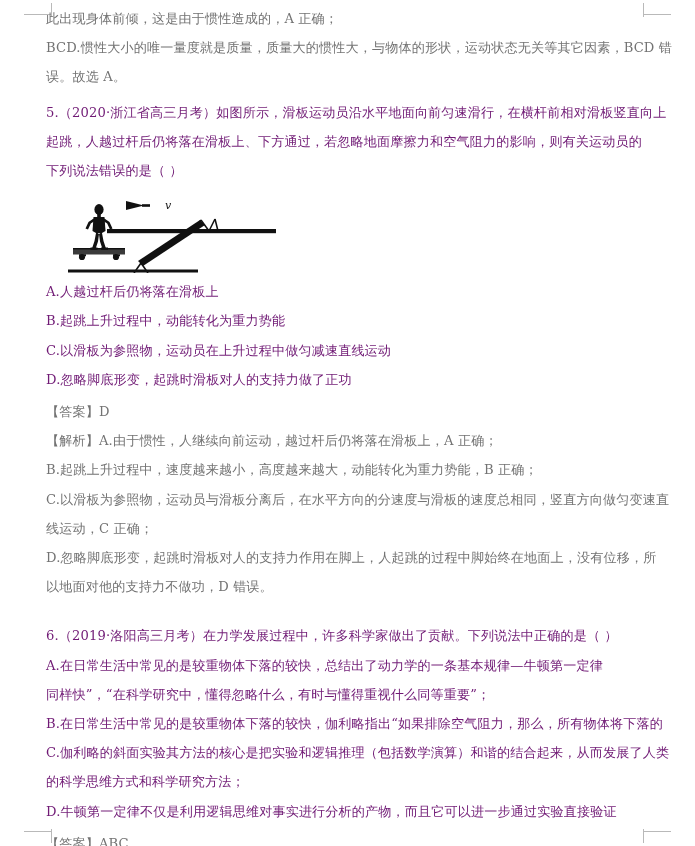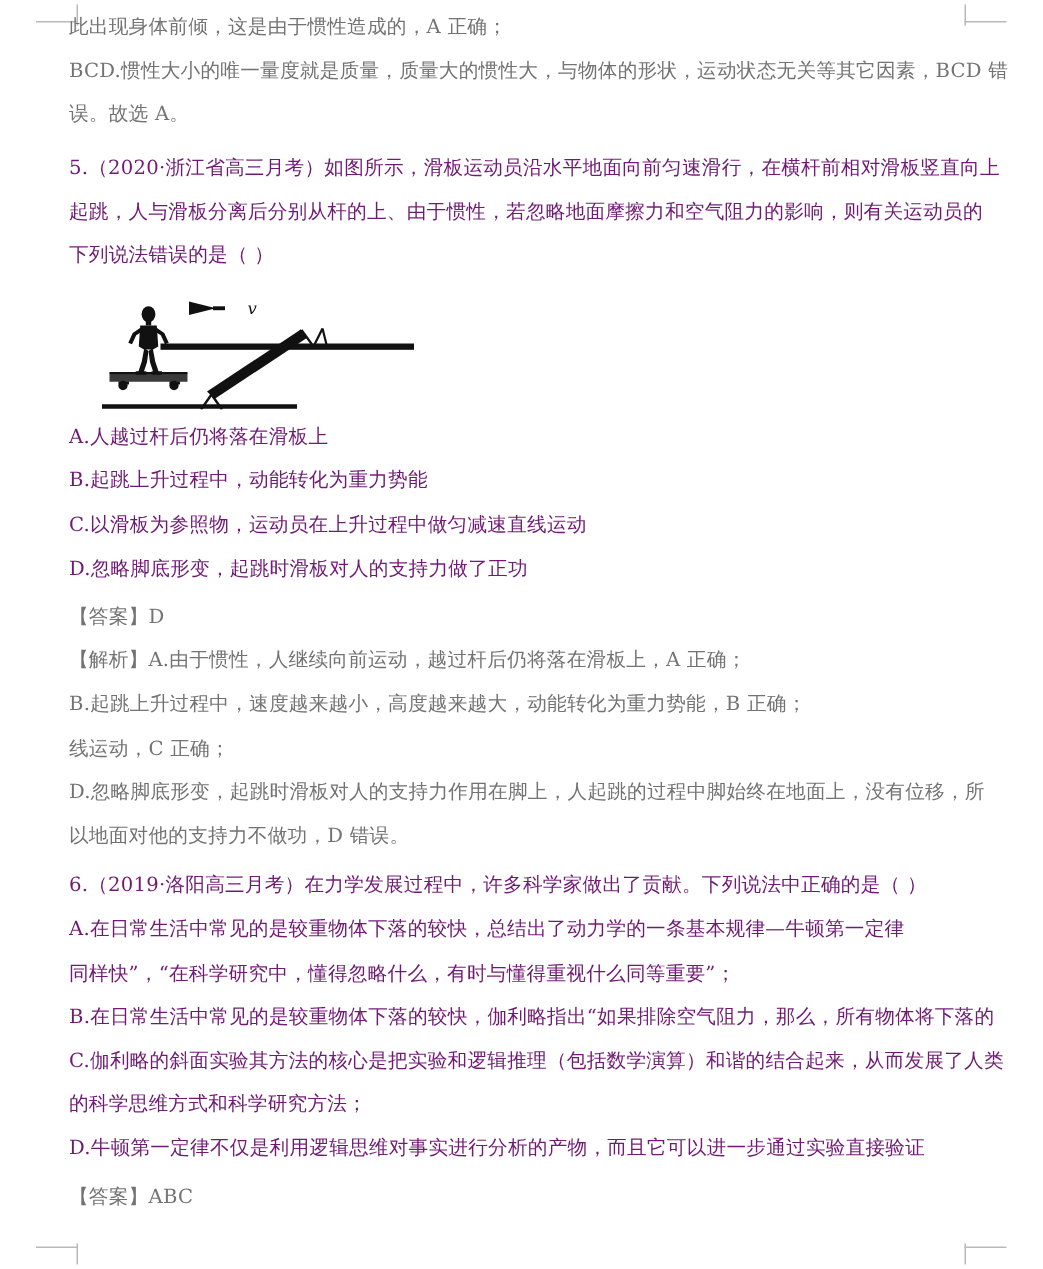--- a/index.html
+++ b/index.html
@@ -92,21 +92,21 @@
 <div class="crop-mark crop-bl"></div>
 <div class="crop-mark crop-br"></div>
 
 <div class="page">
 
   <div class="line red" style="margin-top:4px">此出现身体前倾，这是由于惯性造成的，A 正确；</div>
   <div class="line red">BCD.惯性大小的唯一量度就是质量，质量大的惯性大，与物体的形状，运动状态无关等其它因素，BCD 错</div>
   <div class="line red">误。故选 A。</div>
 
   <div class="line black" style="margin-top:6px">5.（2020·浙江省高三月考）如图所示，滑板运动员沿水平地面向前匀速滑行，在横杆前相对滑板竖直向上</div>
-  <div class="line black">起跳，人与滑板分离后分别从杆的上、由于惯性，若忽略地面摩擦力和空气阻力的影响，则有关运动员的</div>
+  <div class="line black">起跳，人越过杆后仍将落在滑板上、下方通过，若忽略地面摩擦力和空气阻力的影响，则有关运动员的</div>
   <div class="line black">下列说法错误的是（      ）</div>
 
   <div class="figure-wrap">
     <div class="figure">
       <svg viewBox="0 0 210 84" width="210" height="84" xmlns="http://www.w3.org/2000/svg">
 
         <g>
           <path d="M58,12 L76,16.5 L58,21 Z" fill="#111111"></path>
           <rect x="74" y="15.2" width="8" height="2.6" fill="#111111"></rect>
         </g>
@@ -165,25 +165,26 @@
 
   <div class="line black">A.人越过杆后仍将落在滑板上</div>
   <div class="line black">B.起跳上升过程中，动能转化为重力势能</div>
   <div class="line black">C.以滑板为参照物，运动员在上升过程中做匀减速直线运动</div>
   <div class="line black">D.忽略脚底形变，起跳时滑板对人的支持力做了正功</div>
 
   <div class="line red" style="margin-top:3px"><span>【答案】</span><span>D</span></div>
 
   <div class="line red">【解析】A.由于惯性，人继续向前运动，越过杆后仍将落在滑板上，A 正确；</div>
   <div class="line red">B.起跳上升过程中，速度越来越小，高度越来越大，动能转化为重力势能，B 正确；</div>
+  <div class="line red">C.以滑板为参照物，运动员与滑板分离后，在水平方向的分速度与滑板的速度总相同，竖直方向做匀变速直</div>
   <div class="line red">线运动，C 正确；</div>
   <div class="line red">D.忽略脚底形变，起跳时滑板对人的支持力作用在脚上，人起跳的过程中脚始终在地面上，没有位移，所</div>
   <div class="line red">以地面对他的支持力不做功，D 错误。</div>
 
-  <div class="line black" style="margin-top:4px">6.（2019·洛阳高三月考）在力学发展过程中，许多科学家做出了贡献。下列说法中正确的是（      ）</div>
+  <div class="line black" style="margin-top:20px">6.（2019·洛阳高三月考）在力学发展过程中，许多科学家做出了贡献。下列说法中正确的是（      ）</div>
   <div class="line black">A.在日常生活中常见的是较重物体下落的较快，总结出了动力学的一条基本规律—牛顿第一定律</div>
   <div class="line black">同样快”，“在科学研究中，懂得忽略什么，有时与懂得重视什么同等重要”；</div>
   <div class="line black">B.在日常生活中常见的是较重物体下落的较快，伽利略指出“如果排除空气阻力，那么，所有物体将下落的</div>
   <div class="line black">C.伽利略的斜面实验其方法的核心是把实验和逻辑推理（包括数学演算）和谐的结合起来，从而发展了人类</div>
   <div class="line black">的科学思维方式和科学研究方法；</div>
   <div class="line black">D.牛顿第一定律不仅是利用逻辑思维对事实进行分析的产物，而且它可以进一步通过实验直接验证</div>
 
   <div class="line red" style="margin-top:3px"><span>【答案】</span><span>ABC</span></div>
 
 </div>

